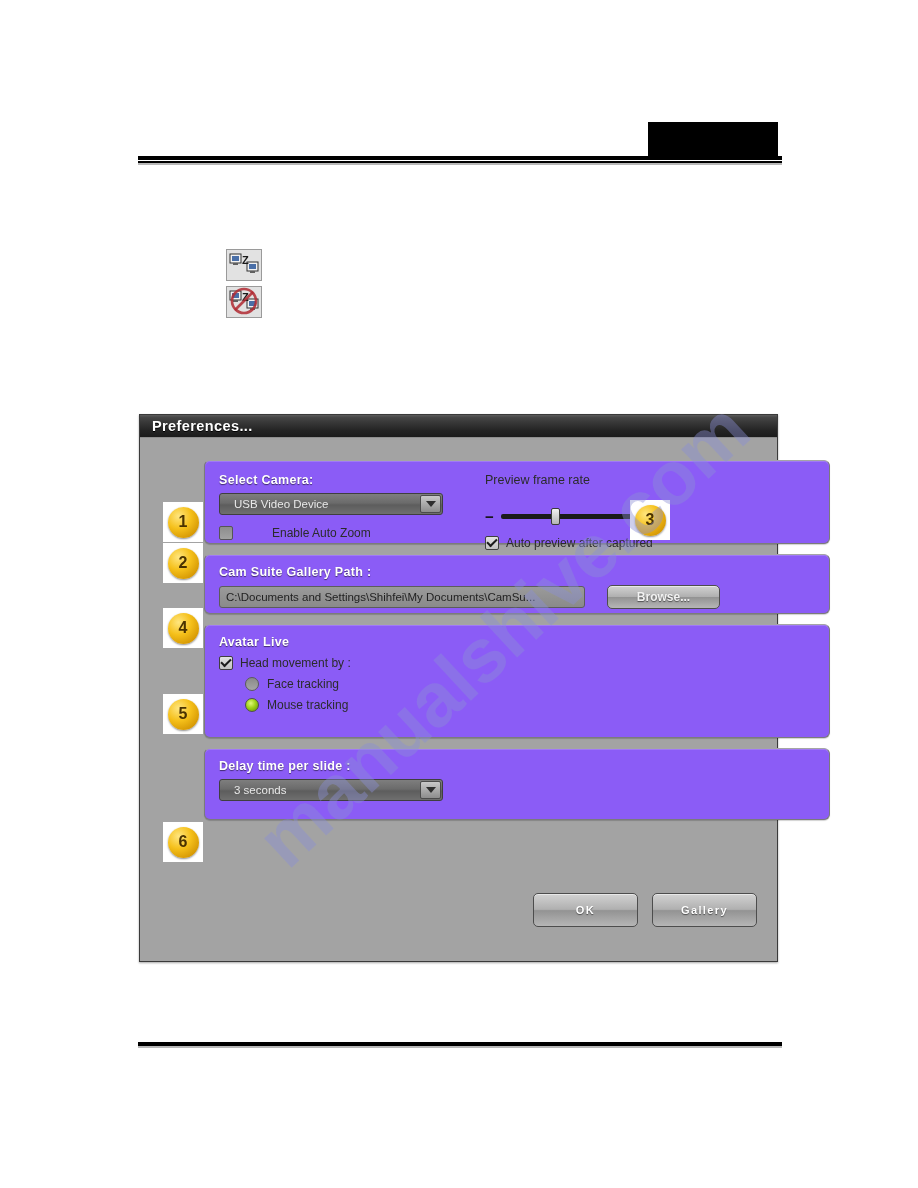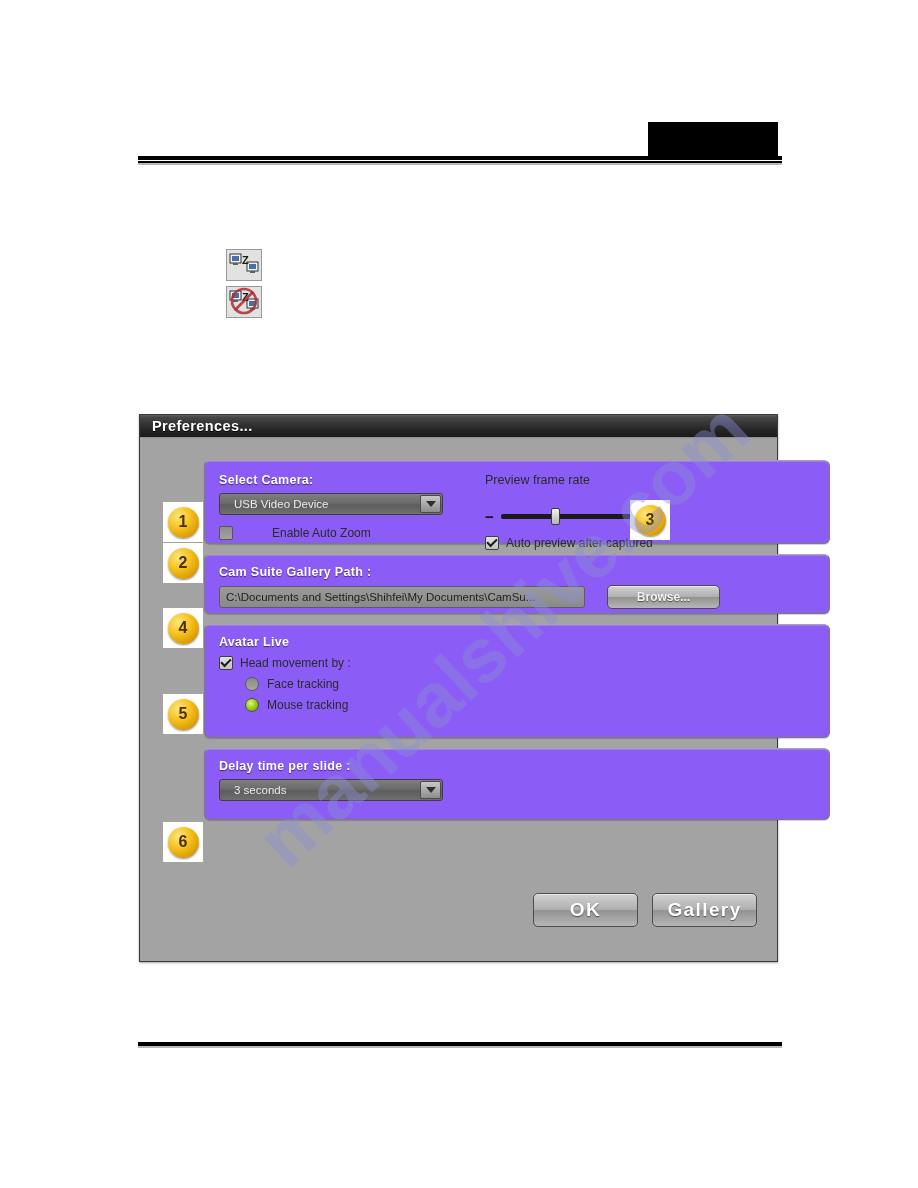--- a/index.html
+++ b/index.html
@@ -259,21 +259,21 @@
   }
   .radio.on{background:radial-gradient(circle at 40% 35%,#dff77a 0%,#9fd219 45%,#5f8c07 100%);border-color:#4e4e4e;}
   .radio-label{color:#2b2b2b;font-size:12px;margin-left:8px;}
 
   
   .footer{
     position:absolute;
     right:20px;bottom:23px;
     display:flex;gap:14px;
   }
-  .footer .btn{width:105px;height:34px;font-size:19px;letter-spacing:1.4px;text-align:right;}
+  .footer .btn{width:105px;height:34px;font-size:11px;letter-spacing:1.4px;text-align:right;}
 
   .row{display:flex;}
   .col-left{width:240px;}
   .col-right{margin-left:26px;}
 </style>
 </head>
 <body>
 
 <div class="redaction-box"></div>
 

